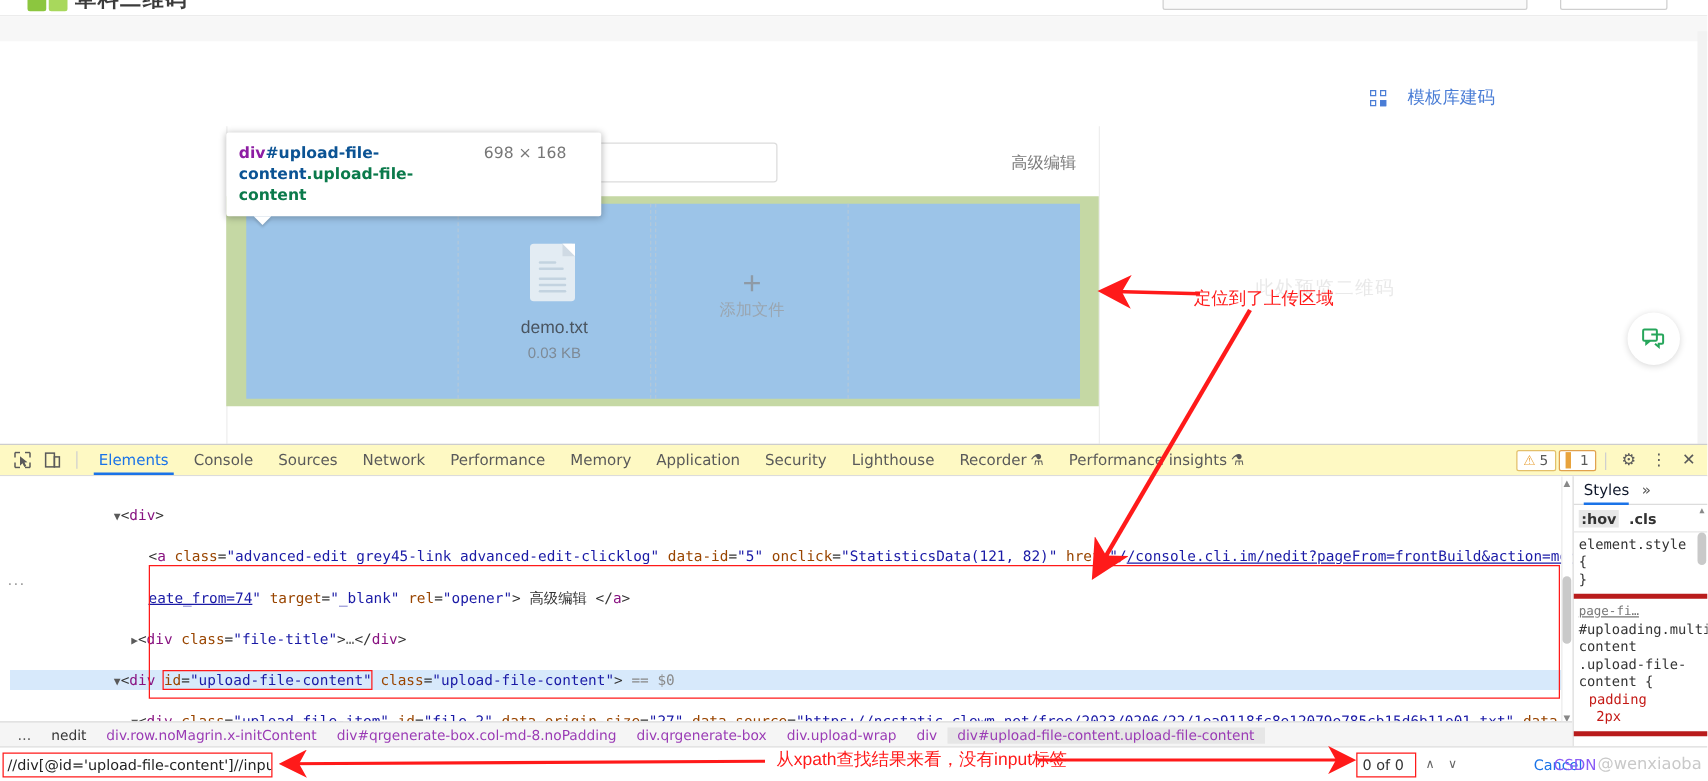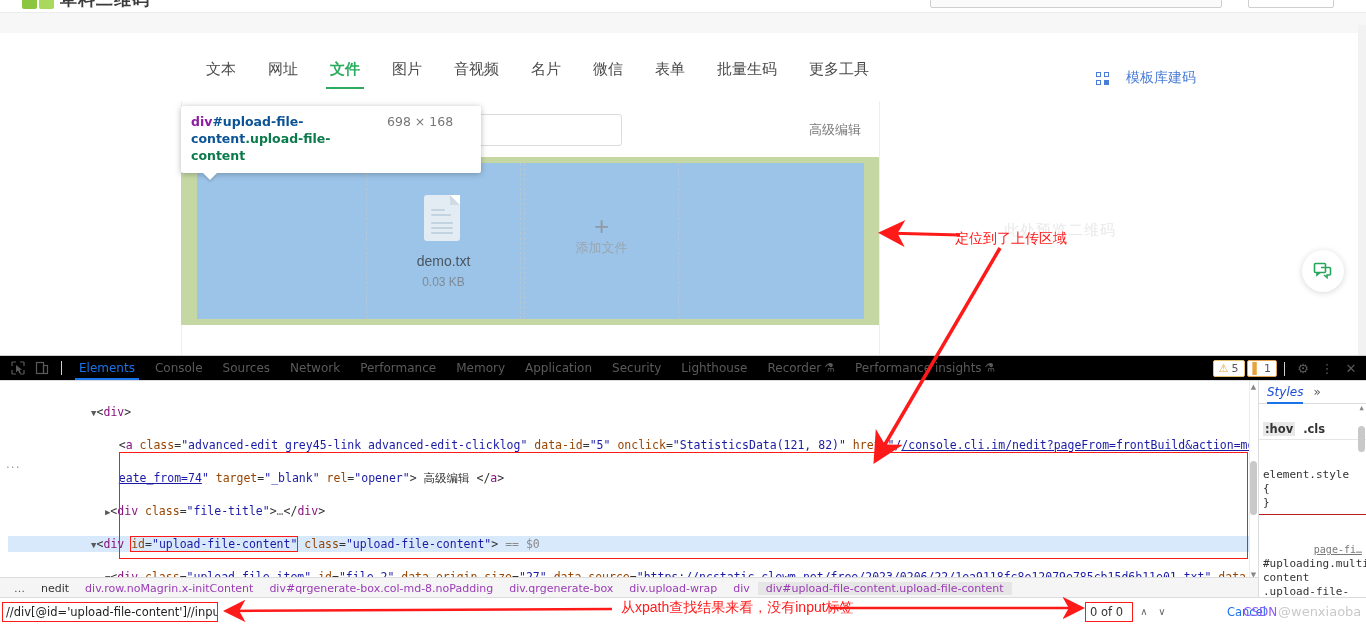--- a/index.html
+++ b/index.html
@@ -173,21 +173,21 @@
     pointer-events: none; z-index: 39;
   }
 
   
   .devtools {
     position: absolute; left: 0; top: 355px; width: 1366px; height: 270px;
     background: #fff; border-top: 1px solid #cdcdcd;
     font-family: "DejaVu Sans", sans-serif;
   }
   .dt-toolbar {
-    position: relative; height: 25px; background: #000000; border-bottom: 1px solid #dcdcdc;
+    position: relative; height: 25px; background: #fef9c3; border-bottom: 1px solid #dcdcdc;
     display: flex; align-items: center; padding-left: 6px;
   }
   .dt-ico {
     width: 24px; height: 22px; display: flex; align-items: center; justify-content: center;
     cursor: pointer; color: #5a5a5a;
   }
   .dt-sep { width: 1px; height: 14px; background: #cfcfcf; margin: 0 7px; }
   .dt-tab {
     font-size: 12px; color: #5a5a5a; padding: 0 10px; line-height: 24px; cursor: pointer;
     position: relative; white-space: nowrap; display: flex; align-items: center; gap: 3px;
@@ -245,28 +245,28 @@
 
   
   .styles-pane {
     position: relative; width: 108px; height: 245px; background: #fff; border-left: 1px solid #dcdcdc;
     font-family: "DejaVu Sans Mono", monospace;
   }
   .sp-head {
     height: 23px; border-bottom: 1px solid #dcdcdc; display: flex; align-items: center;
     font-family: "DejaVu Sans", sans-serif; font-size: 12px; padding-left: 8px; gap: 10px; color: #5a5a5a;
   }
-  .sp-head .sel { color: #1d4ed8; position: relative; font-style: italic; }
+  .sp-head .sel { color: #0f172a; position: relative; }
   .sp-head .sel::after { content:""; position:absolute; left:0; right:0; bottom:-5px; height:2px; background:#1a73e8; }
   .sp-sub {
     height: 22px; border-bottom: 1px solid #e6e6e6; display: flex; align-items: center;
-    font-family: "DejaVu Sans", sans-serif; font-size: 11.5px; padding-left: 4px; gap: 8px; color: #333; font-weight: bold; margin-top: 14px;
+    font-family: "DejaVu Sans", sans-serif; font-size: 11.5px; padding-left: 4px; gap: 8px; color: #333; font-weight: bold;
   }
   .sp-sub .hov { background: #e8e8e8; padding: 0 2px; }
-  .sp-rule { font-size: 11px; line-height: 14px; padding: 3px 4px 4px 4px; color: #555; border-bottom: 1px solid #b91c1c; margin-top: 25px; }
+  .sp-rule { font-size: 11px; line-height: 14px; padding: 3px 4px 4px 4px; color: #555; border-bottom: 4px solid #b91c1c; }
   .sp-rule .sel-txt { color: #333; }
   .sp-rule .prop { color: #c41a16; padding-left: 8px; }
   .sp-file { color: #777; text-decoration: underline; font-size: 10px; }
   .sp-scroll { position: absolute; right: 0; top: 23px; width: 9px; bottom: 0; }
   .sp-thumb { position: absolute; right: 1px; top: 22px; width: 7px; height: 26px; background: #c9c9c9; border-radius: 4px; }
 
   
   .crumbs {
     position: absolute; left: 0; bottom: 28px; width: 1258px; height: 21px;
     background: #f5f5f5; border-top: 1px solid #dcdcdc;
@@ -307,32 +307,20 @@
     <div class="logo-sq logo-b"></div>
     <div class="brandtxt">草料二维码</div>
     <div class="ghost-pill gp1"></div>
     <div class="ghost-pill gp2"></div>
   </div>
 
   <div class="pagewrap">
     <div class="graybar"></div>
     <div class="right-rail"></div>
 
-    <div class="navtabs">
-      <div class="navtab">文本</div>
-      <div class="navtab">网址</div>
-      <div class="navtab active">文件</div>
-      <div class="navtab">图片</div>
-      <div class="navtab">音视频</div>
-      <div class="navtab">名片</div>
-      <div class="navtab">微信</div>
-      <div class="navtab">表单</div>
-      <div class="navtab">批量生码</div>
-      <div class="navtab">更多工具</div>
-    </div>
 
     <div class="tpl-link">
       <span class="tpl-icon">
           <i></i>
           <i></i>
           <i></i>
           <i></i>
         </span>
       <span>模板库建码</span>
     </div>
@@ -495,21 +483,21 @@
         </div>
         <div class="sp-sub">
           <span class="hov">:hov</span>
           <span>.cls</span>
         </div>
         <div class="sp-rule">
           <div class="sel-txt">element.style {</div>
           <div class="sel-txt">}</div>
         </div>
         <div class="sp-rule">
-          <div style="text-align:right"><span class="sp-file">page-fi…</span></div>
+          <div style="text-align:left"><span class="sp-file">page-fi…</span></div>
           <div class="sel-txt">#uploading.multiple-content .upload-file-content {</div>
           <div class="prop">padding</div>
           <div class="prop" style="padding-left:14px">2px</div>
         </div>
         <div class="sp-scroll">
           <div class="sc-arrow" style="top:0">▲</div>
           <div class="sp-thumb"></div>
           <div class="sc-arrow" style="top:205px">▼</div>
         </div>
       </div>

